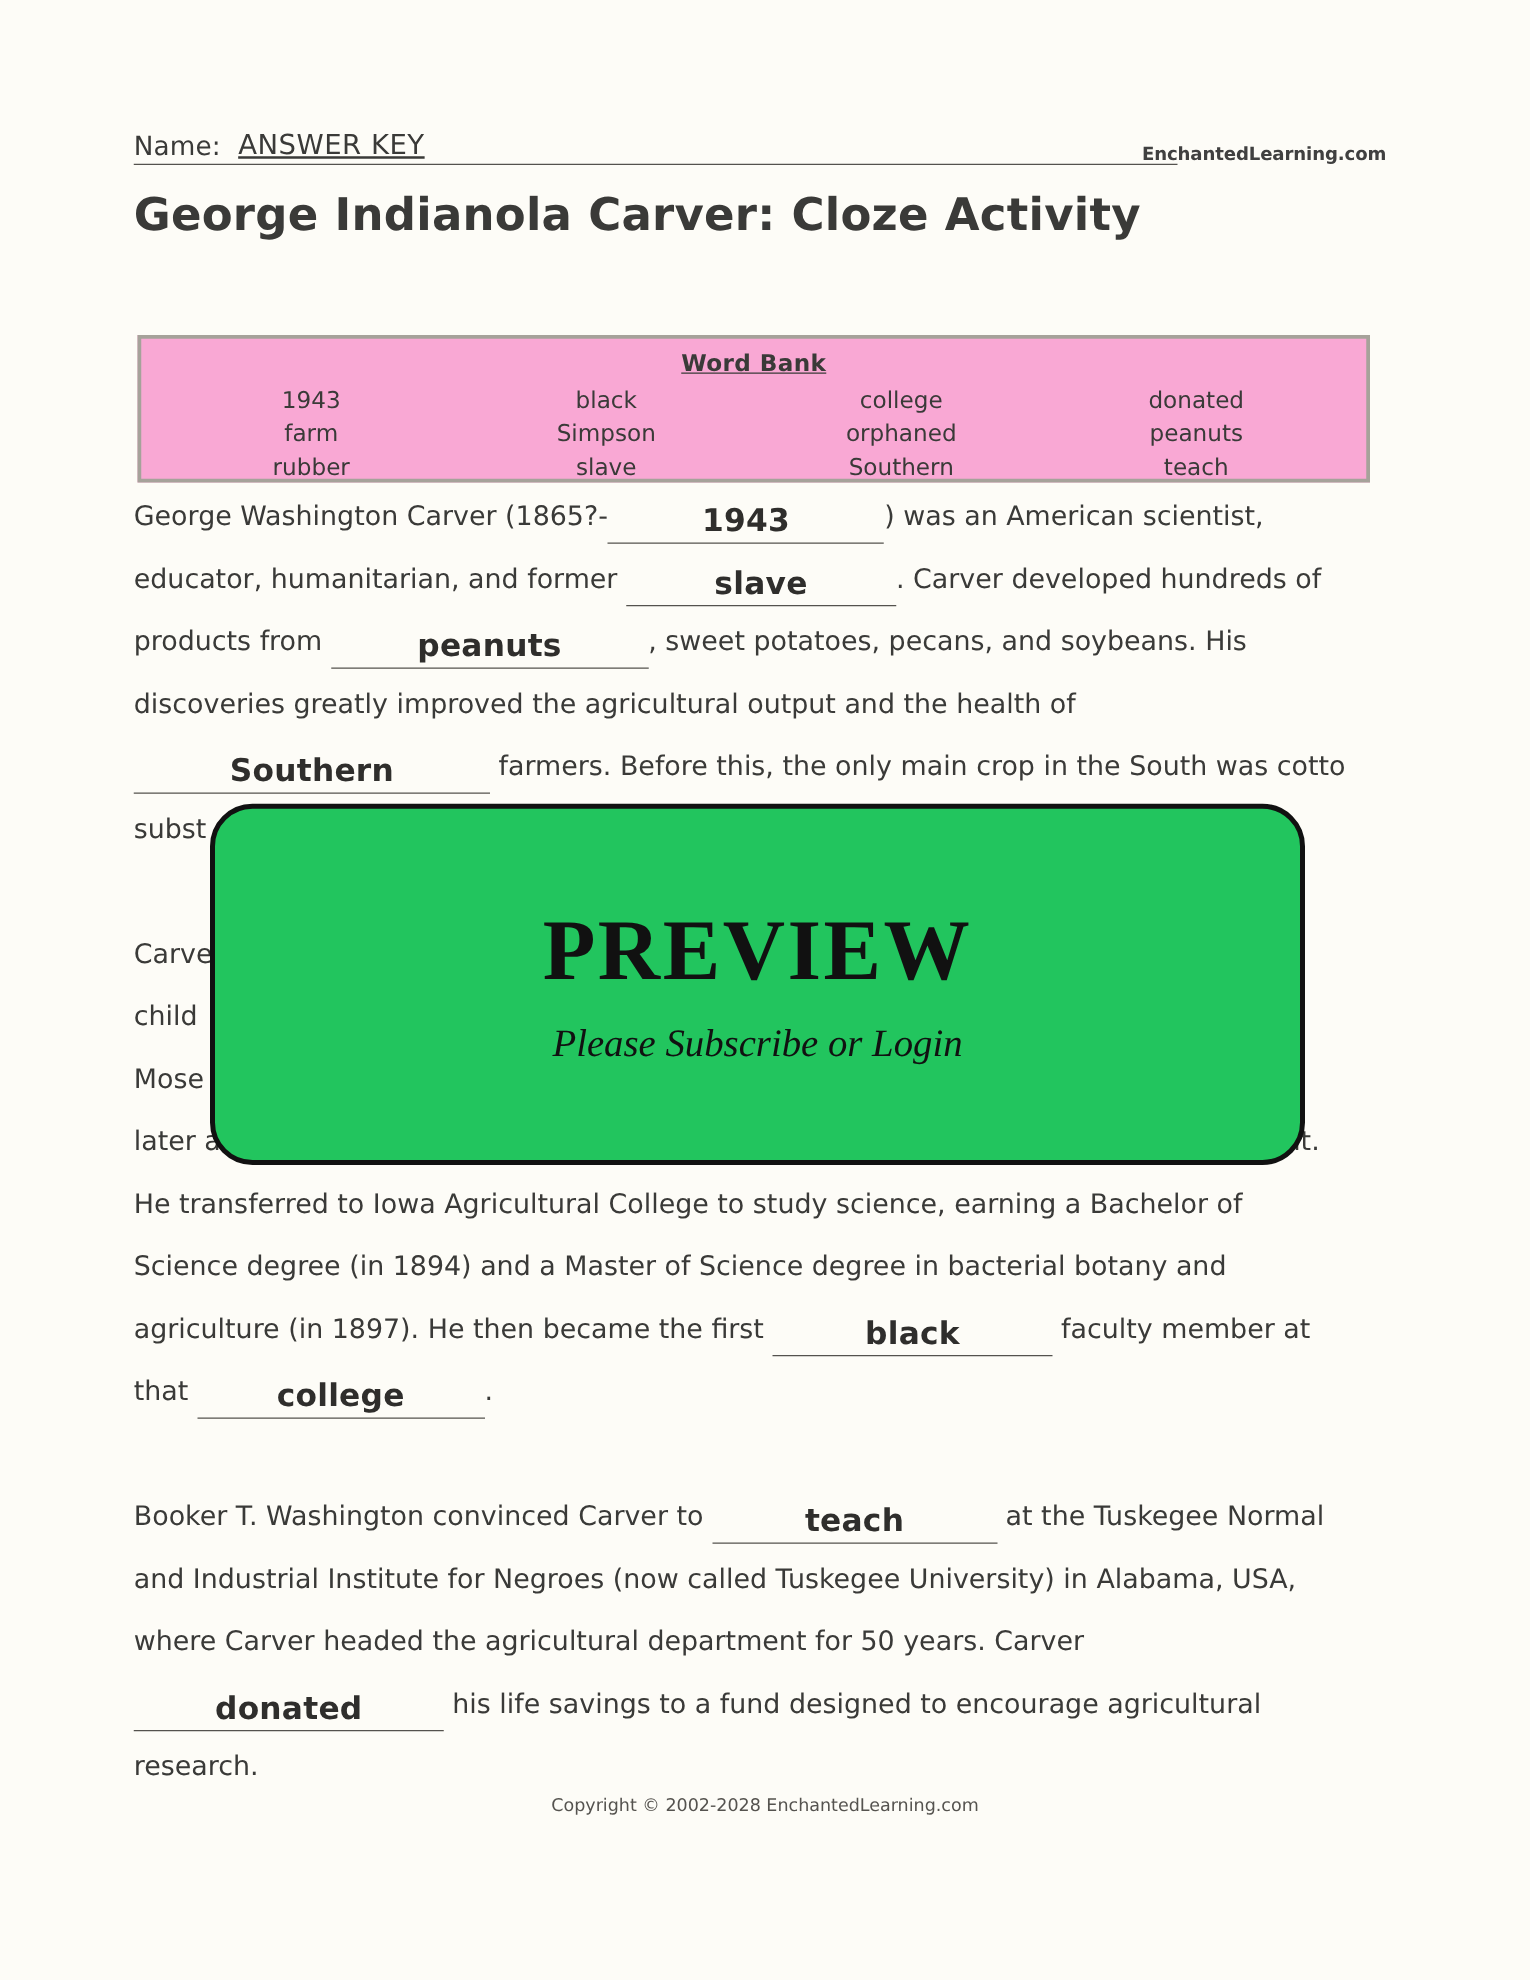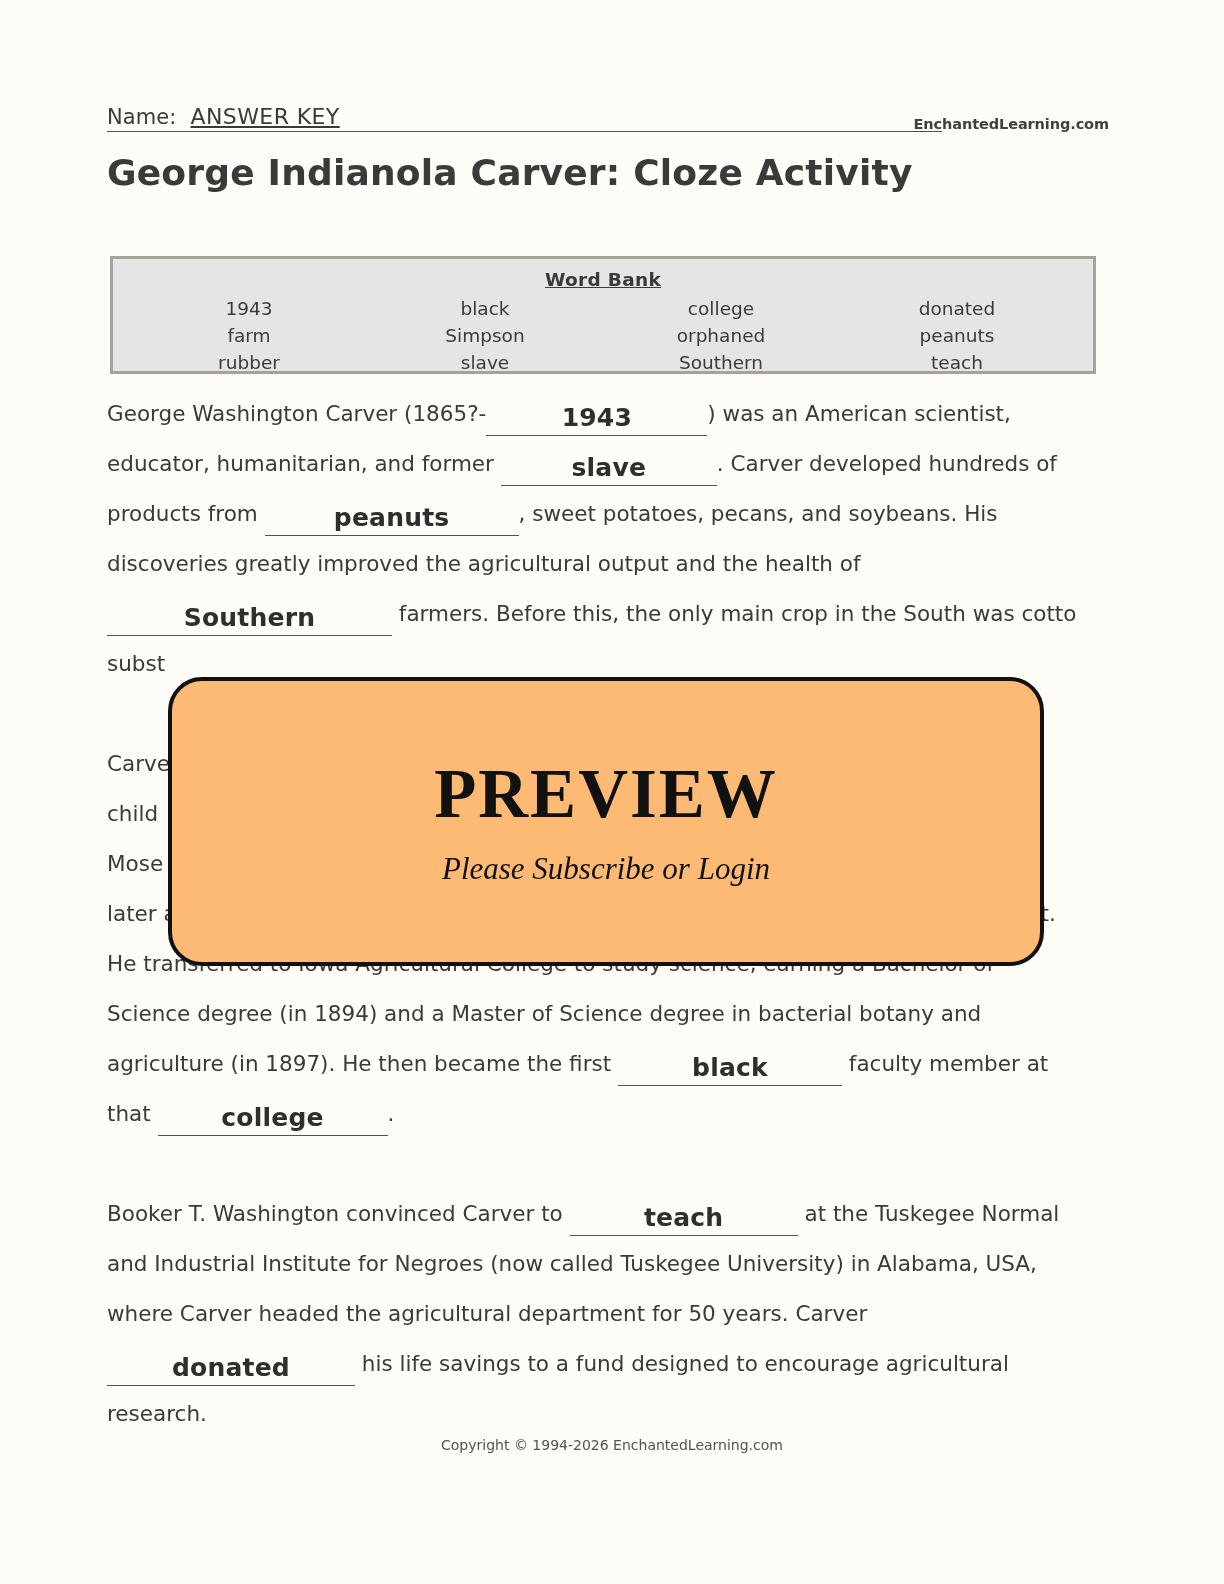--- a/index.html
+++ b/index.html
@@ -81,26 +81,26 @@
     left: 107px;
     top: 211px;
     font-size: 18.5px;
     color: #3a3a38;
   }
 
   
   .wordbank {
     position: absolute;
     left: 110px;
-    top: 256px;
+    top: 268px;
     width: 986px;
     height: 118px;
     border: 3px solid #a6a29a;
     box-sizing: border-box;
-    background: #e5e5e5;
+    background: #f9a8d4;
   }
   .wb-title {
     text-align: center;
     font-size: 18.5px;
     font-weight: bold;
     text-decoration: underline;
     margin-top: 10px;
     letter-spacing: .3px;
     color: #3a3a38;
   }
@@ -150,29 +150,28 @@
   .w-teach    { width: 228px; }
   .w-donated  { width: 248px; }
 
   
   .preview-box {
     position: absolute;
     left: 168px;
     top: 643px;
     width: 876px;
     height: 289px;
-    background: #fdba74;
+    background: #22c55e;
     border: 4px solid #111111;
     border-radius: 34px;
     box-sizing: border-box;
     display: flex;
     flex-direction: column;
     align-items: center;
     justify-content: center;
-    margin-top: 34px;
   }
   .preview-title {
     font-family: "Liberation Serif", serif;
     font-size: 69px;
     font-weight: bold;
     letter-spacing: 2px;
     color: #111111;
     line-height: 1;
     margin-bottom: 24px;
   }
@@ -240,15 +239,15 @@
 
     <p><span>Booker T. Washington convinced Carver to</span> <span class="blank w-teach">teach</span> <span>at the Tuskegee Normal and Industrial Institute for Negroes (now called Tuskegee University) in Alabama, USA, where Carver headed the agricultural department for 50 years. Carver</span> <span class="blank w-donated">donated</span> <span>his life savings to a fund designed to encourage agricultural research.</span></p>
 
   </div>
 
   <div class="preview-box">
     <div class="preview-title">PREVIEW</div>
     <div class="preview-sub">Please Subscribe or Login</div>
   </div>
 
-  <div class="footer">Copyright © 1994-2026 EnchantedLearning.com</div>
+  <div class="footer">Copyright © 2002-2028 EnchantedLearning.com</div>
 
 </div>
 
 </body></html>

